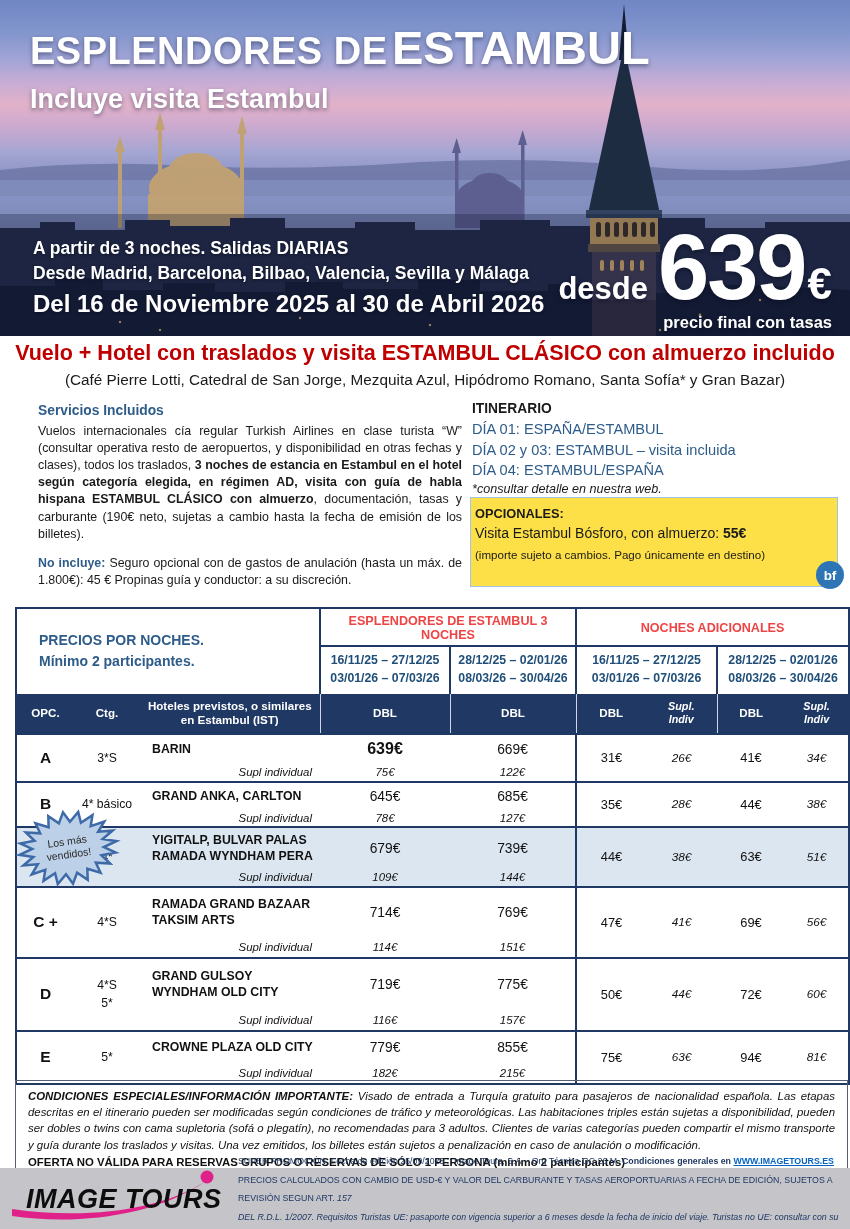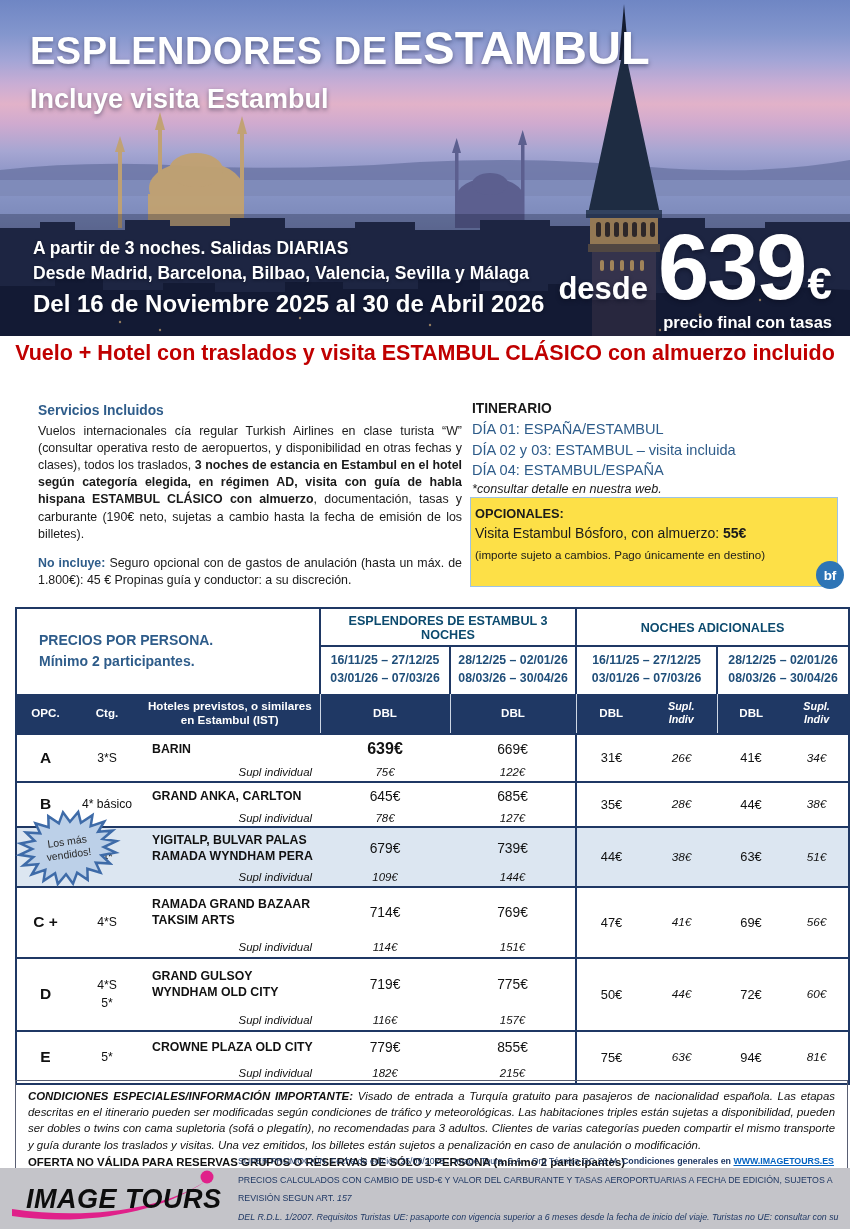--- a/index.html
+++ b/index.html
@@ -60,21 +60,21 @@
     background:#2E75B6; color:#fff; font-weight:bold; font-size:13.5px;
     display:flex; align-items:center; justify-content:center; }
 
   
   .table-wrap { position:absolute; left:15px; top:607px; width:833px; }
   table.pt { width:833px; border-collapse:collapse; table-layout:fixed; color:#111; }
   table.pt { border:2px solid #1F3864; }
   .pt th, .pt td { padding:0 2px; vertical-align:middle; text-align:center; overflow:hidden; }
   .pt .h1 th.blank { text-align:left; padding-left:22px; color:#2E5C8A; font-size:14px;
       font-weight:bold; line-height:1.55; border-right:2px solid #1F3864; background:#fff; }
-  .pt .h1 th.group { color:#0c4a6e; font-size:12.6px; font-weight:bold;
+  .pt .h1 th.group { color:#ef4444; font-size:12.6px; font-weight:bold;
       border-bottom:2px solid #1F3864; padding-top:5px; padding-bottom:3px; }
   .pt .h2 th { color:#1F4E79; font-size:12.3px; font-weight:bold; line-height:1.5;
       padding-top:4px; padding-bottom:6px; }
   .pt .h2 th span { display:block; }
   .pt .dsep { border-left:2px solid #1F3864; }
   .pt .vsep { border-left:2px solid #1F3864; }
   .pt .h3 th { background:#1F3864; color:#fff; font-size:11.6px; font-weight:bold;
       line-height:1.25; padding:5px 1px; }
   .pt .h3 th span { display:block; }
   .pt .h3 th.wsep { border-left:1.5px solid #cdd6e4; }
@@ -206,20 +206,21 @@
         <span class="desde">desde</span>
         <span class="num">639</span>
         <span class="eur">€</span>
       </div>
       <div class="price-note">precio final con tasas</div>
     </div>
   </div>
 
   <div class="headline">
     <div class="h-title">Vuelo + Hotel con traslados y visita ESTAMBUL CLÁSICO con almuerzo incluido</div>
+    <div class="h-sub">(Café Pierre Lotti, Catedral de San Jorge, Mezquita Azul, Hipódromo Romano, Santa Sofía* y Gran Bazar)</div>
   </div>
 
   <div class="services">
     <h2>Servicios Incluidos</h2>
     <p><span>Vuelos internacionales cía regular Turkish Airlines en clase turista “W” (consultar operativa resto de aeropuertos, y disponibilidad en otras fechas y clases), todos los traslados, </span><b>3 noches de estancia en Estambul en el hotel según categoría elegida, en régimen AD, visita con guía de habla hispana ESTAMBUL CLÁSICO con almuerzo</b><span>,  documentación, tasas y carburante (190€ neto, sujetas a cambio hasta la fecha de emisión de los billetes).</span></p>
     <p class="p2"><span class="noinc">No incluye:</span><span> Seguro opcional con de gastos de anulación (hasta un máx. de  1.800€): 45 €  Propinas guía y conductor: a su discreción.</span></p>
   </div>
 
   <div class="itinerary">
     <h2>ITINERARIO</h2>
@@ -246,21 +247,21 @@
         <col style="width:130px">
           <col style="width:126px">
         <col style="width:70px">
           <col style="width:71px">
           <col style="width:68px">
           <col style="width:64px">
       </colgroup>
       <thead>
         <tr class="h1" style="height:37px">
           <th class="blank" colspan="3" rowspan="2">
-            <div>PRECIOS POR PERSONA.</div>
+            <div>PRECIOS POR NOCHES.</div>
             <div>Mínimo 2 participantes.</div>
           </th>
           <th class="group" colspan="2">ESPLENDORES DE ESTAMBUL 3 NOCHES</th>
           <th class="group vsep" colspan="4">NOCHES ADICIONALES</th>
         </tr>
         <tr class="h2" style="height:38px">
           <th>
               <span>16/11/25 – 27/12/25</span>
               <span>03/01/26 – 07/03/26</span>
             </th>

